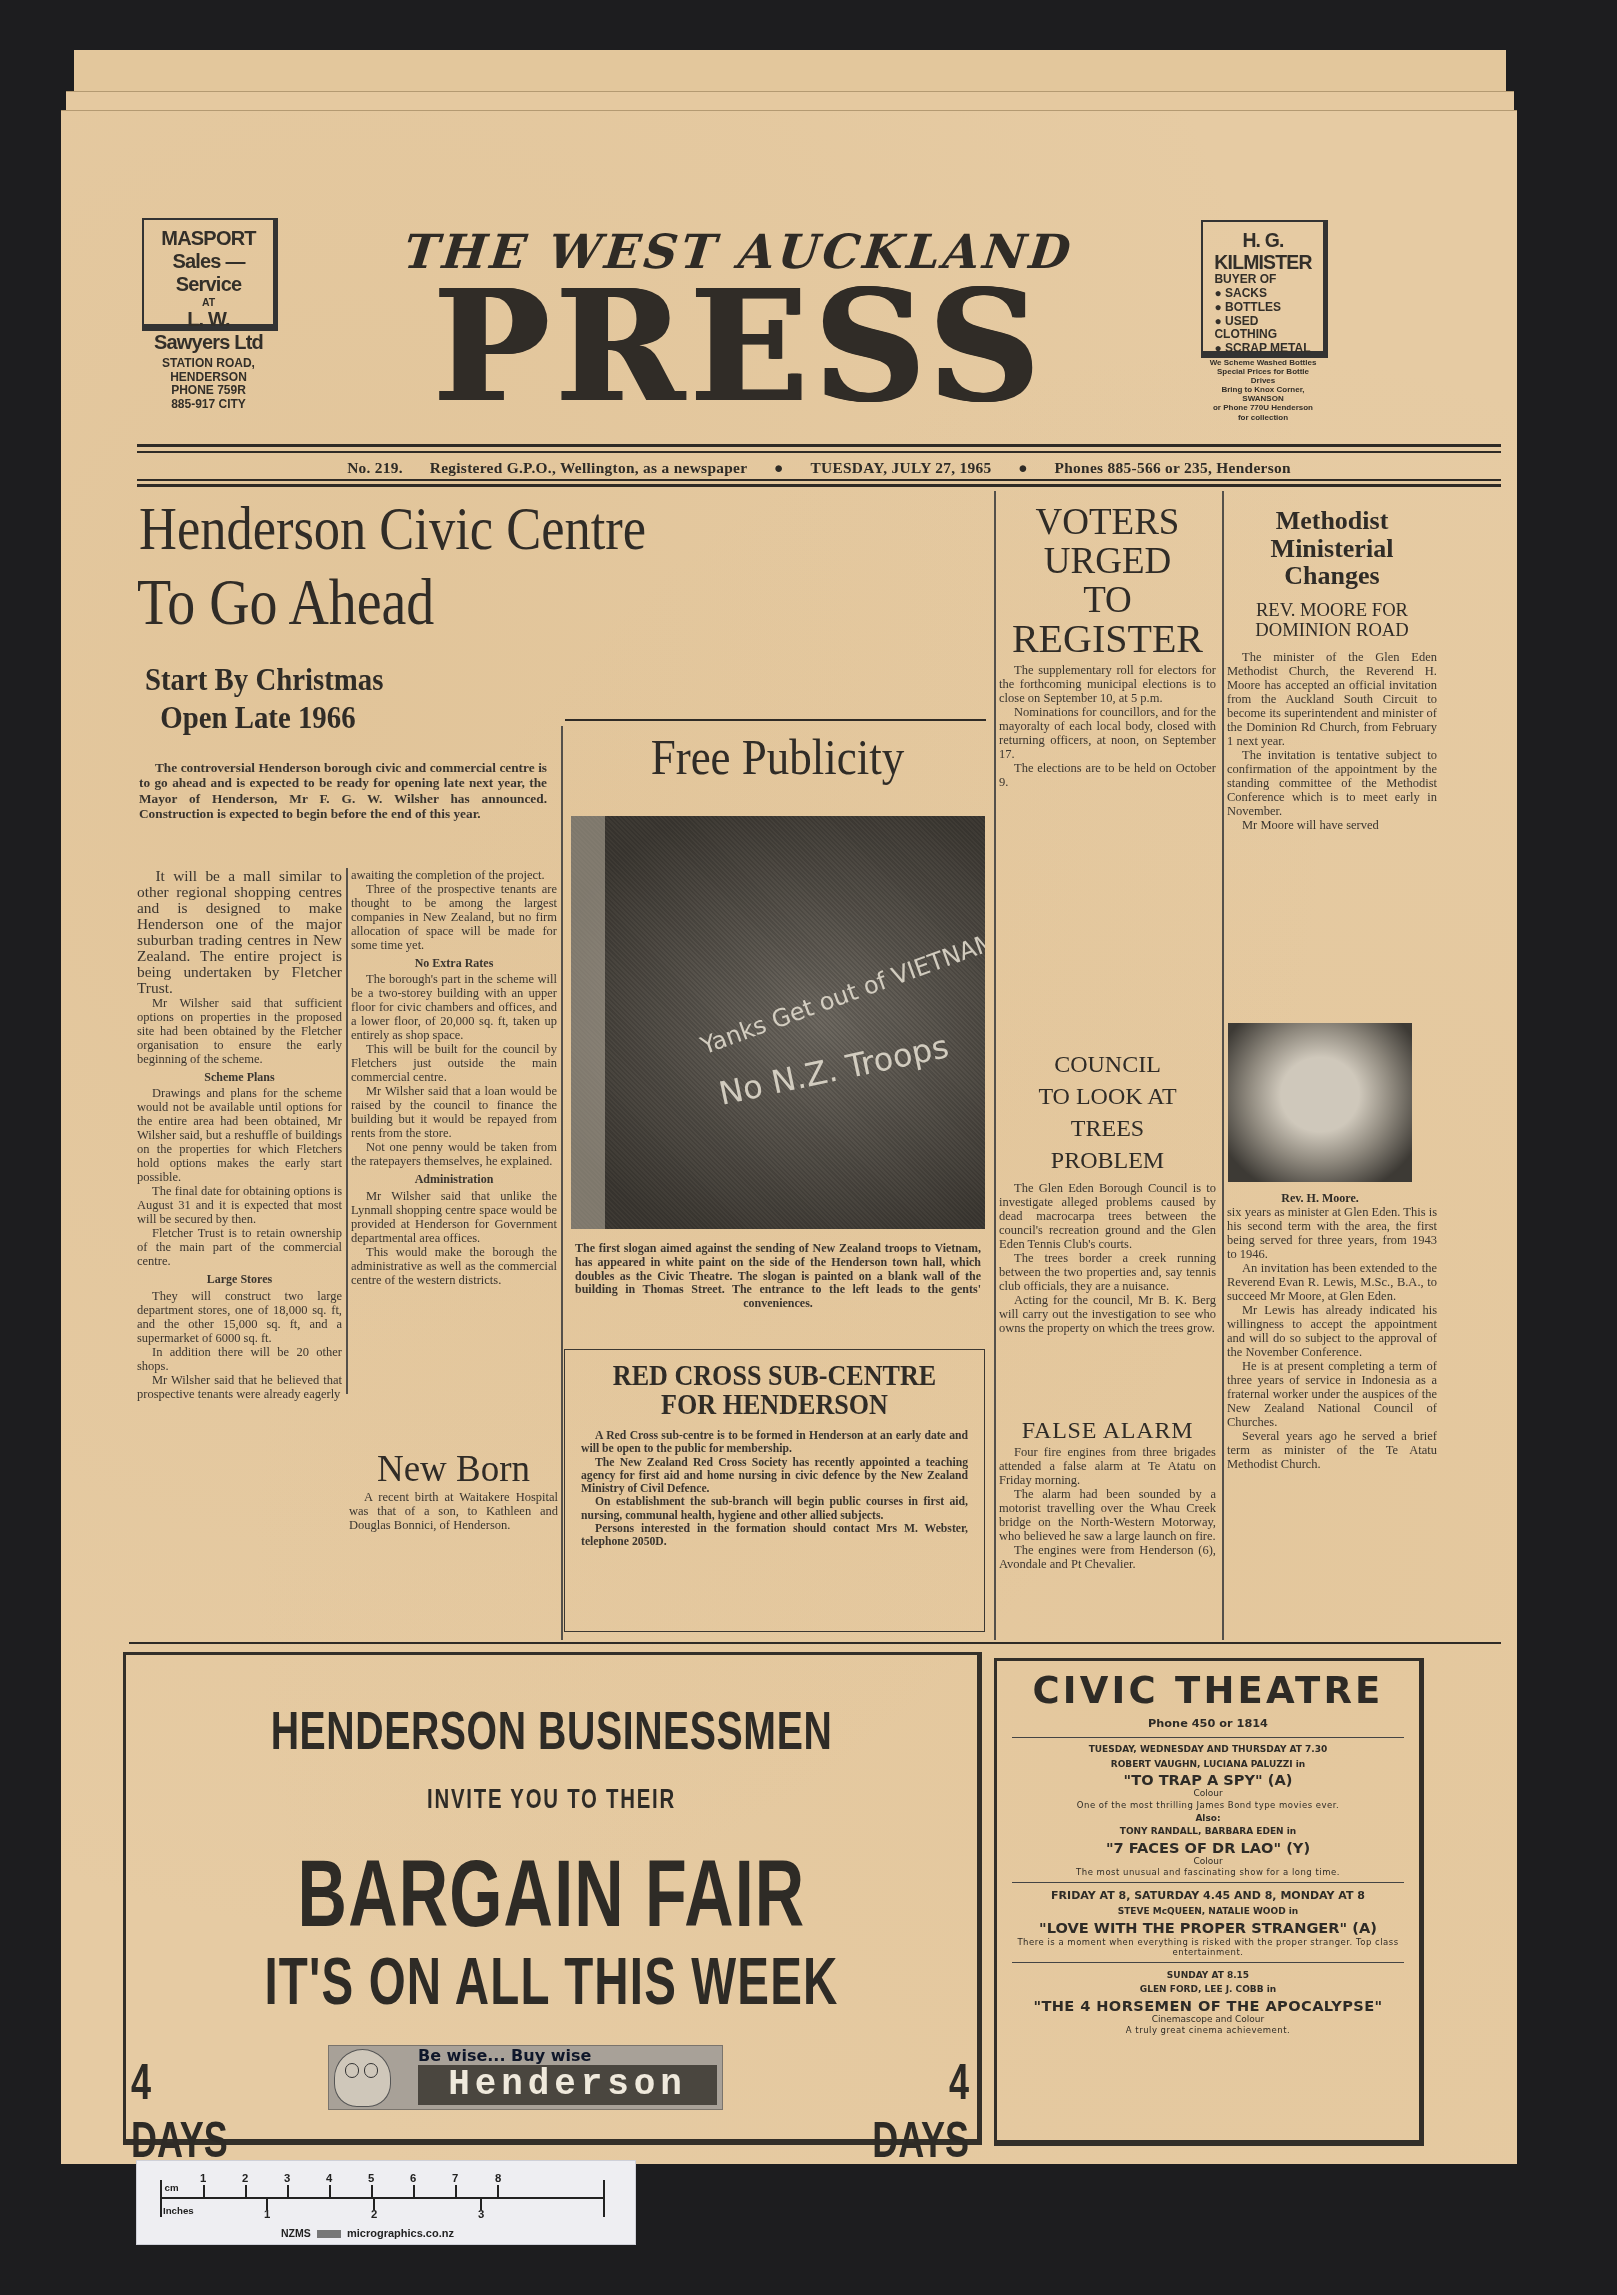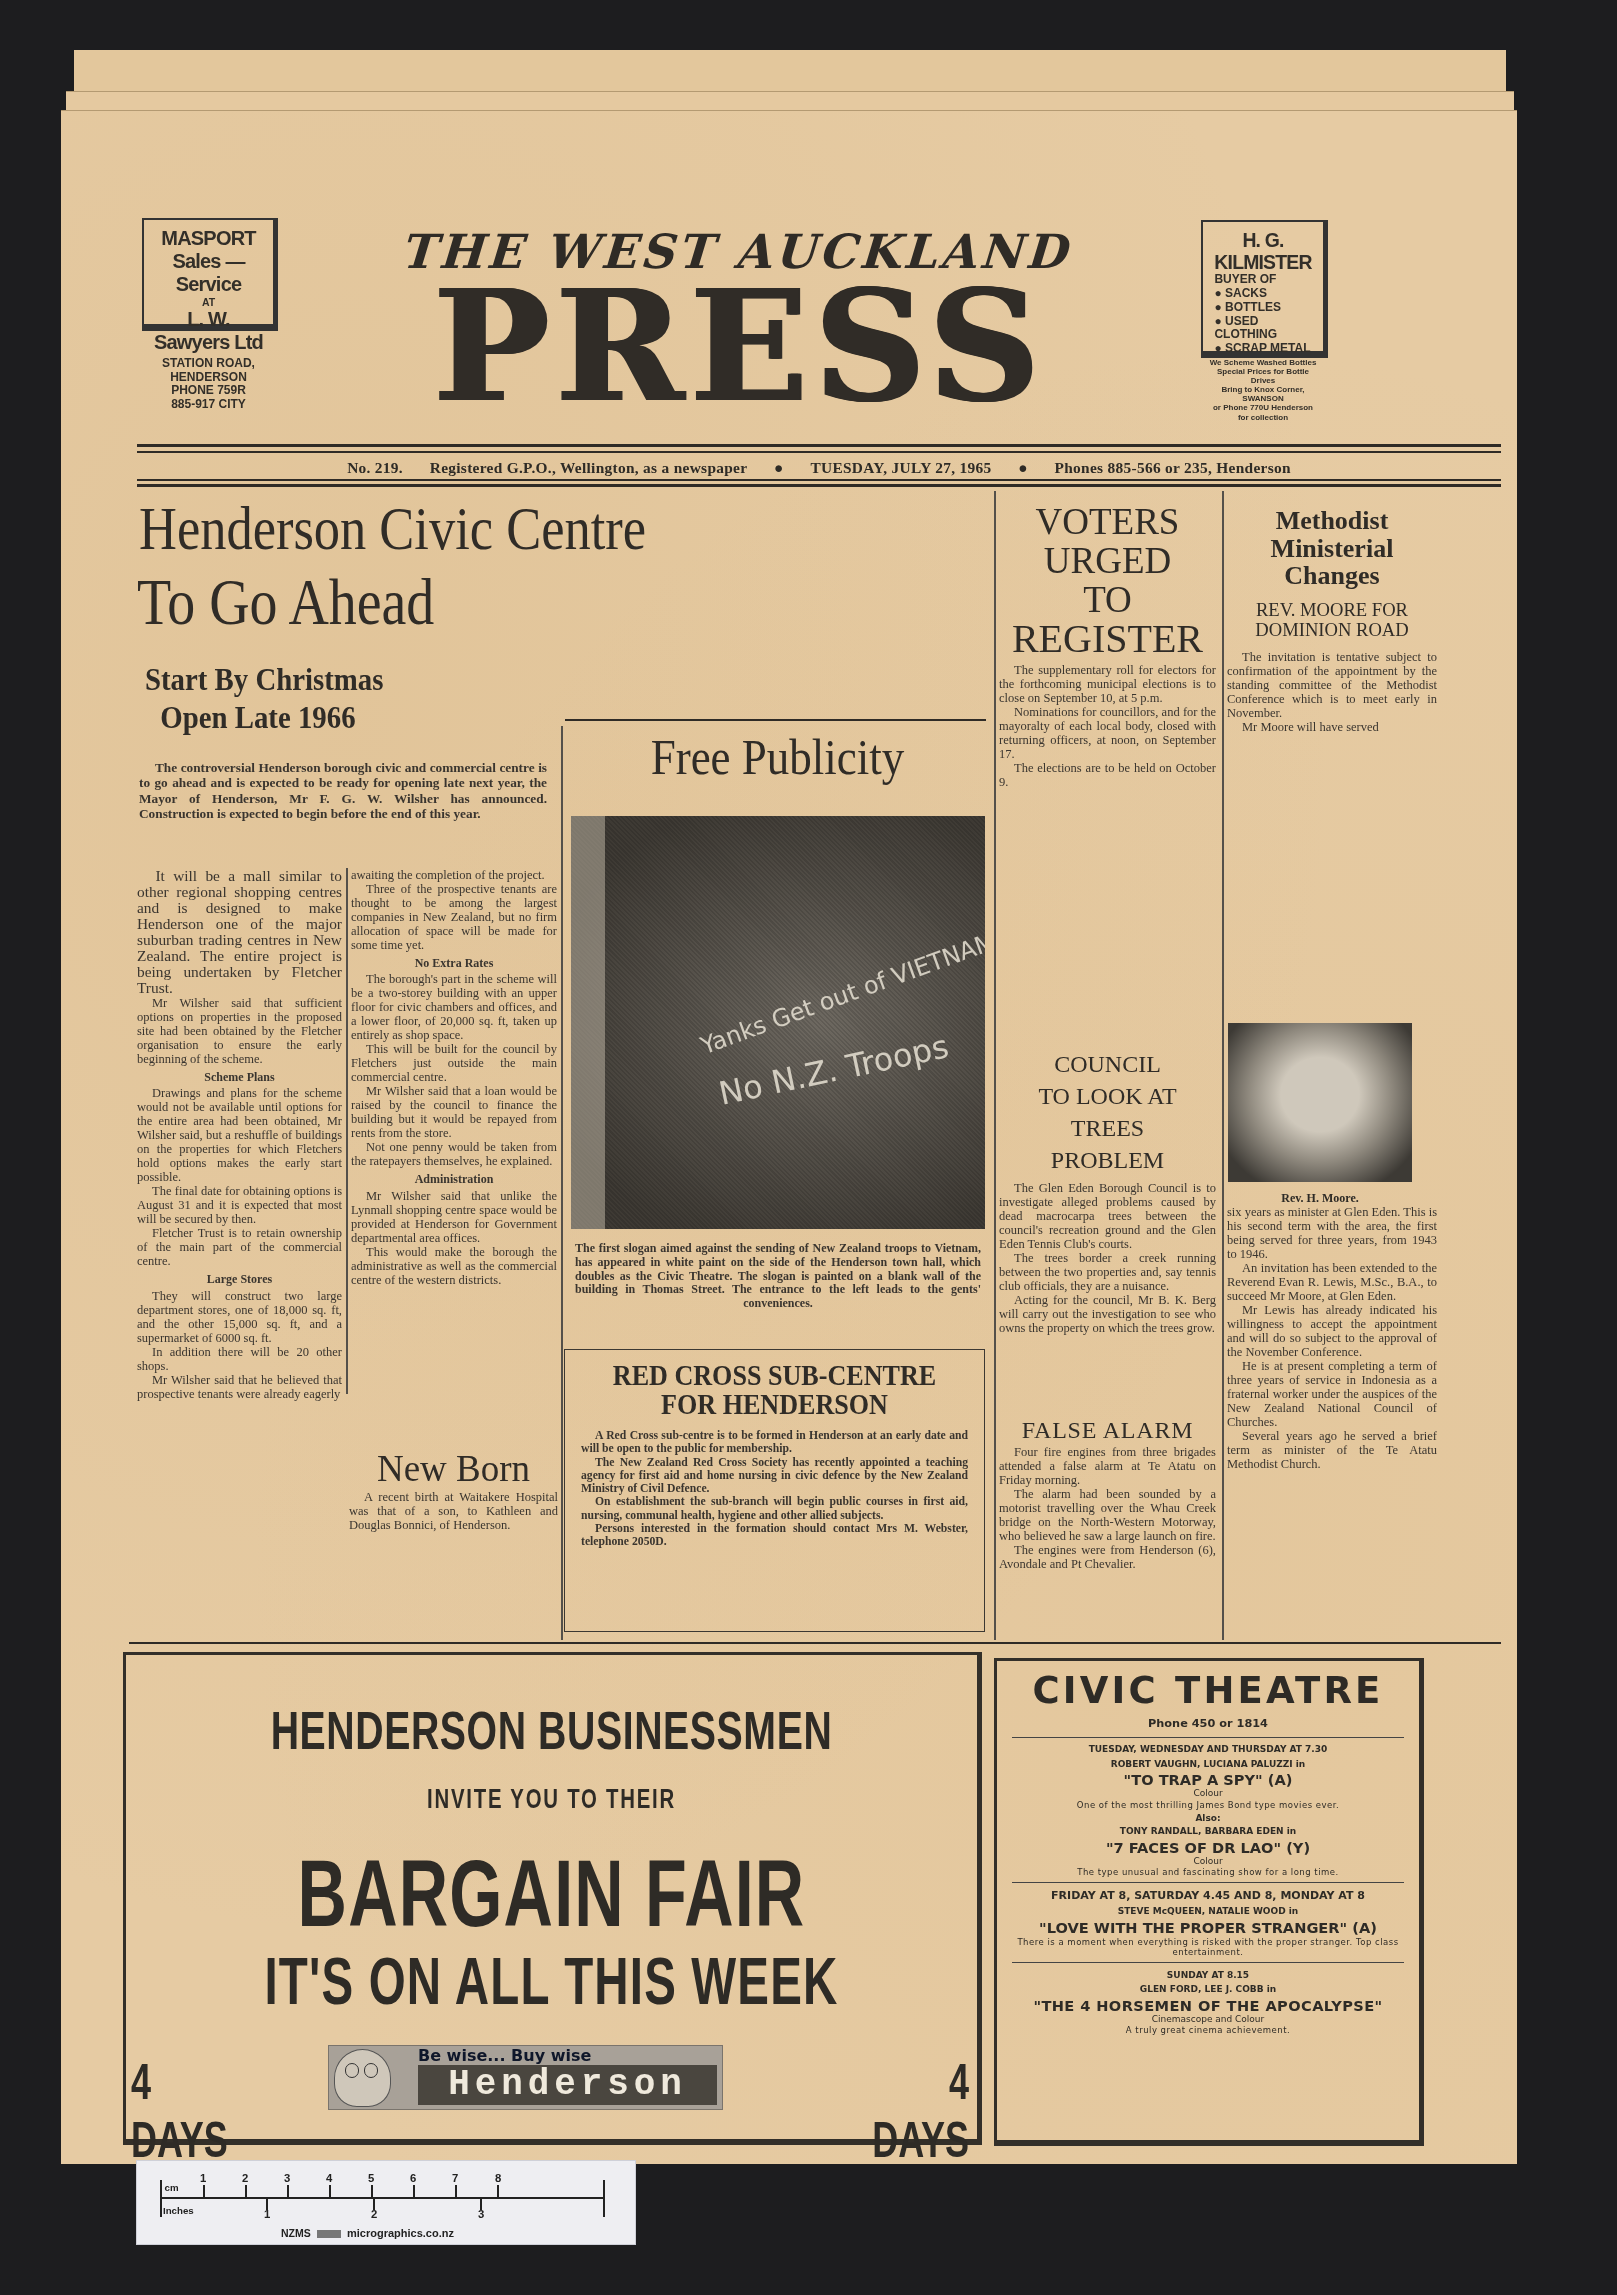--- a/index.html
+++ b/index.html
@@ -210,20 +210,21 @@
   <div class="vrule" style="left:1161px;top:380px;height:1149px;"></div>
 
   <div class="abs" style="left:1166px;top:396px;width:210px;">
     <div class="hl" style="font-size:26px;text-align:center;line-height:27.5px;">
       <div>Methodist</div>
       <div>Ministerial</div>
       <div>Changes</div>
     </div>
     <div class="hl" style="font-size:18.6px;text-align:center;margin:10px 0;line-height:20px;font-weight:normal;">REV. MOORE FOR DOMINION ROAD</div>
     <div class="body">
+      <p>The minister of the Glen Eden Methodist Church, the Reverend H. Moore has accepted an official invitation from the Auckland South Circuit to become its superintendent and minister of the Dominion Rd Church, from February 1 next year.</p>
       <p>The invitation is tentative subject to confirmation of the appointment by the standing committee of the Methodist Conference which is to meet early in November.</p>
       <p>Mr Moore will have served</p>
     </div>
   </div>
   <div class="photo portrait" style="left:1167px;top:912px;width:184px;height:159px;"></div>
   <div class="abs subhead" style="left:1166px;top:1076px;width:186px;">Rev. H. Moore.</div>
   <div class="abs body" style="left:1166px;top:1094px;width:210px;">
     <p style="text-indent:0">six years as minister at Glen Eden. This is his second term with the area, the first being served for three years, from 1943 to 1946.</p>
     <p>An invitation has been extended to the Reverend Evan R. Lewis, M.Sc., B.A., to succeed Mr Moore, at Glen Eden.</p>
     <p>Mr Lewis has already indicated his willingness to accept the appointment and will do so subject to the approval of the November Conference.</p>
@@ -257,21 +258,21 @@
 
     <div style="font-size:9px;font-weight:bold;">TUESDAY, WEDNESDAY AND THURSDAY AT 7.30</div>
     <div style="font-size:9px;font-weight:bold;margin-top:4.9px;">ROBERT VAUGHN, LUCIANA PALUZZI in</div>
     <div style="font-size:14.6px;font-weight:bold;margin-top:2.4px;">"TO TRAP A SPY"   (A)</div>
     <div style="font-size:9px;">Colour</div>
     <div style="font-size:8.5px;margin-top:1.6px;letter-spacing:0.5px;">One of the most thrilling James Bond type movies ever.</div>
     <div style="font-size:9px;font-weight:bold;margin-top:3.2px;">Also:</div>
     <div style="font-size:9px;font-weight:bold;margin-top:3.2px;">TONY RANDALL, BARBARA EDEN in</div>
     <div style="font-size:14.6px;font-weight:bold;margin-top:2.4px;">"7 FACES OF DR LAO"   (Y)</div>
     <div style="font-size:9px;">Colour</div>
-    <div style="font-size:8.5px;margin-top:1.6px;letter-spacing:0.5px;">The type unusual and fascinating show for a long time.</div>
+    <div style="font-size:8.5px;margin-top:1.6px;letter-spacing:0.5px;">The most unusual and fascinating show for a long time.</div>
     <div style="height:0.8px;background:#444;margin:4.9px 0 6.5px;"></div>
 
     <div style="font-size:11px;font-weight:bold;">FRIDAY AT 8, SATURDAY 4.45 AND 8, MONDAY AT 8</div>
     <div style="font-size:9px;font-weight:bold;margin-top:4px;">STEVE McQUEEN, NATALIE WOOD in</div>
     <div style="font-size:14.6px;font-weight:bold;margin-top:2.4px;white-space:nowrap;">"LOVE WITH THE PROPER STRANGER"   (A)</div>
     <div style="font-size:8.5px;margin-top:1.6px;letter-spacing:0.5px;">There is a moment when everything is risked with the proper stranger. Top class entertainment.</div>
     <div style="height:0.8px;background:#444;margin:4.9px 0 6.5px;"></div>
 
     <div style="font-size:9px;font-weight:bold;">SUNDAY AT 8.15</div>
     <div style="font-size:9px;font-weight:bold;margin-top:4.9px;">GLEN FORD, LEE J. COBB in</div>

